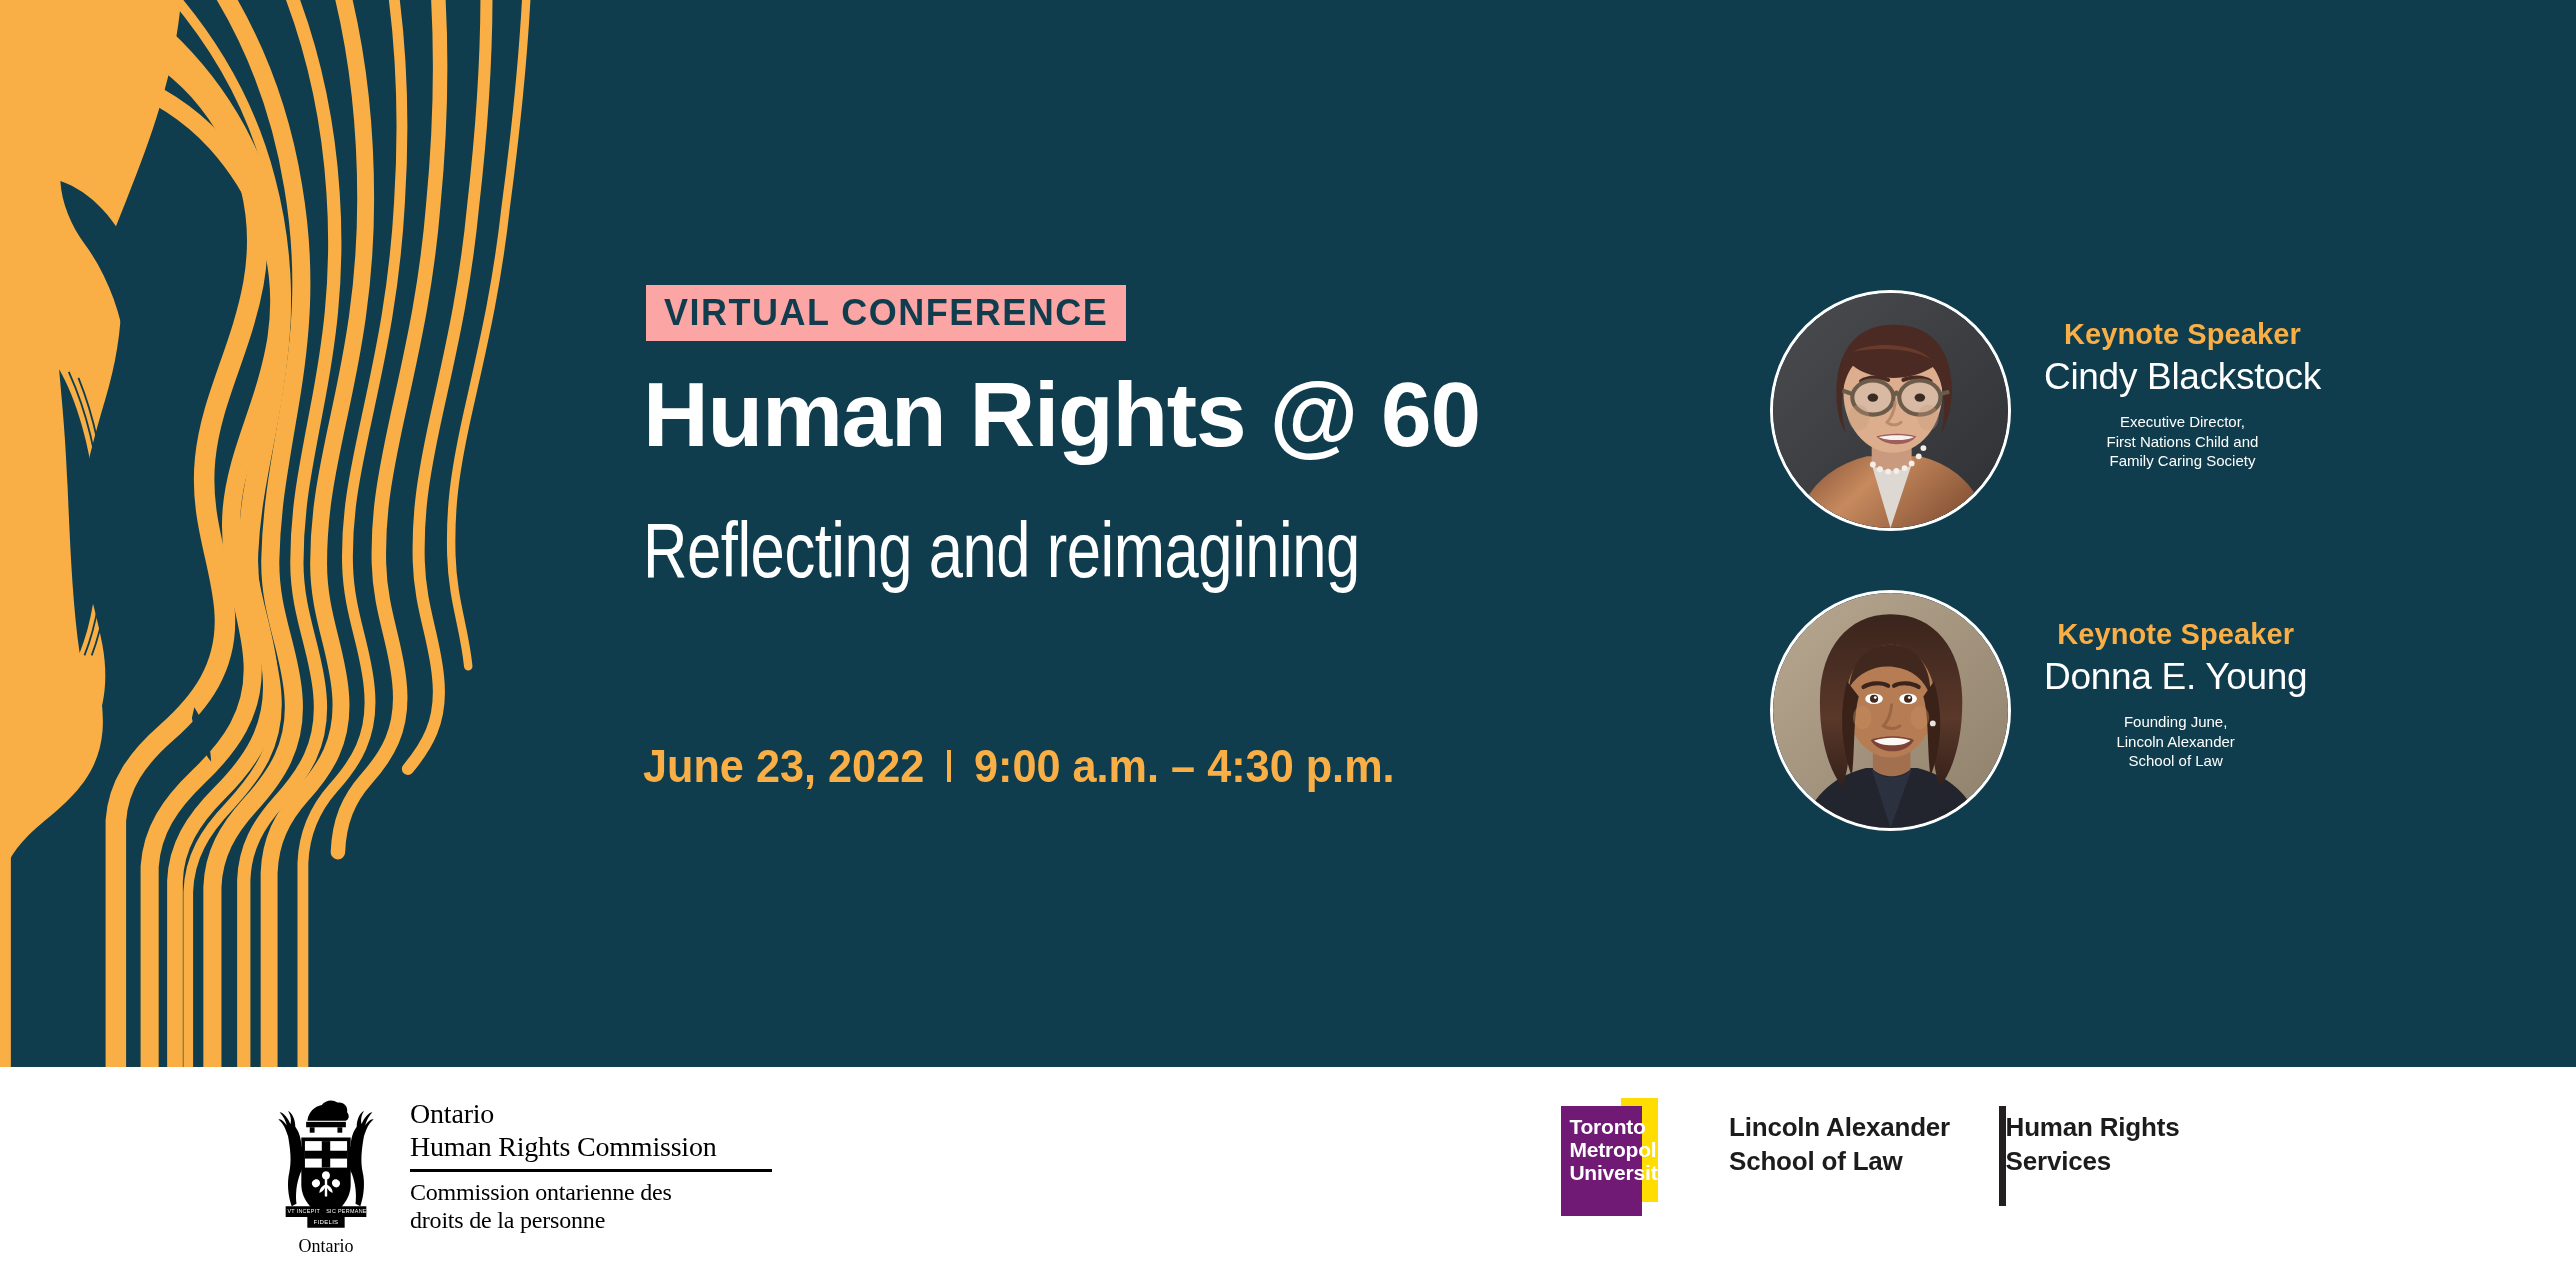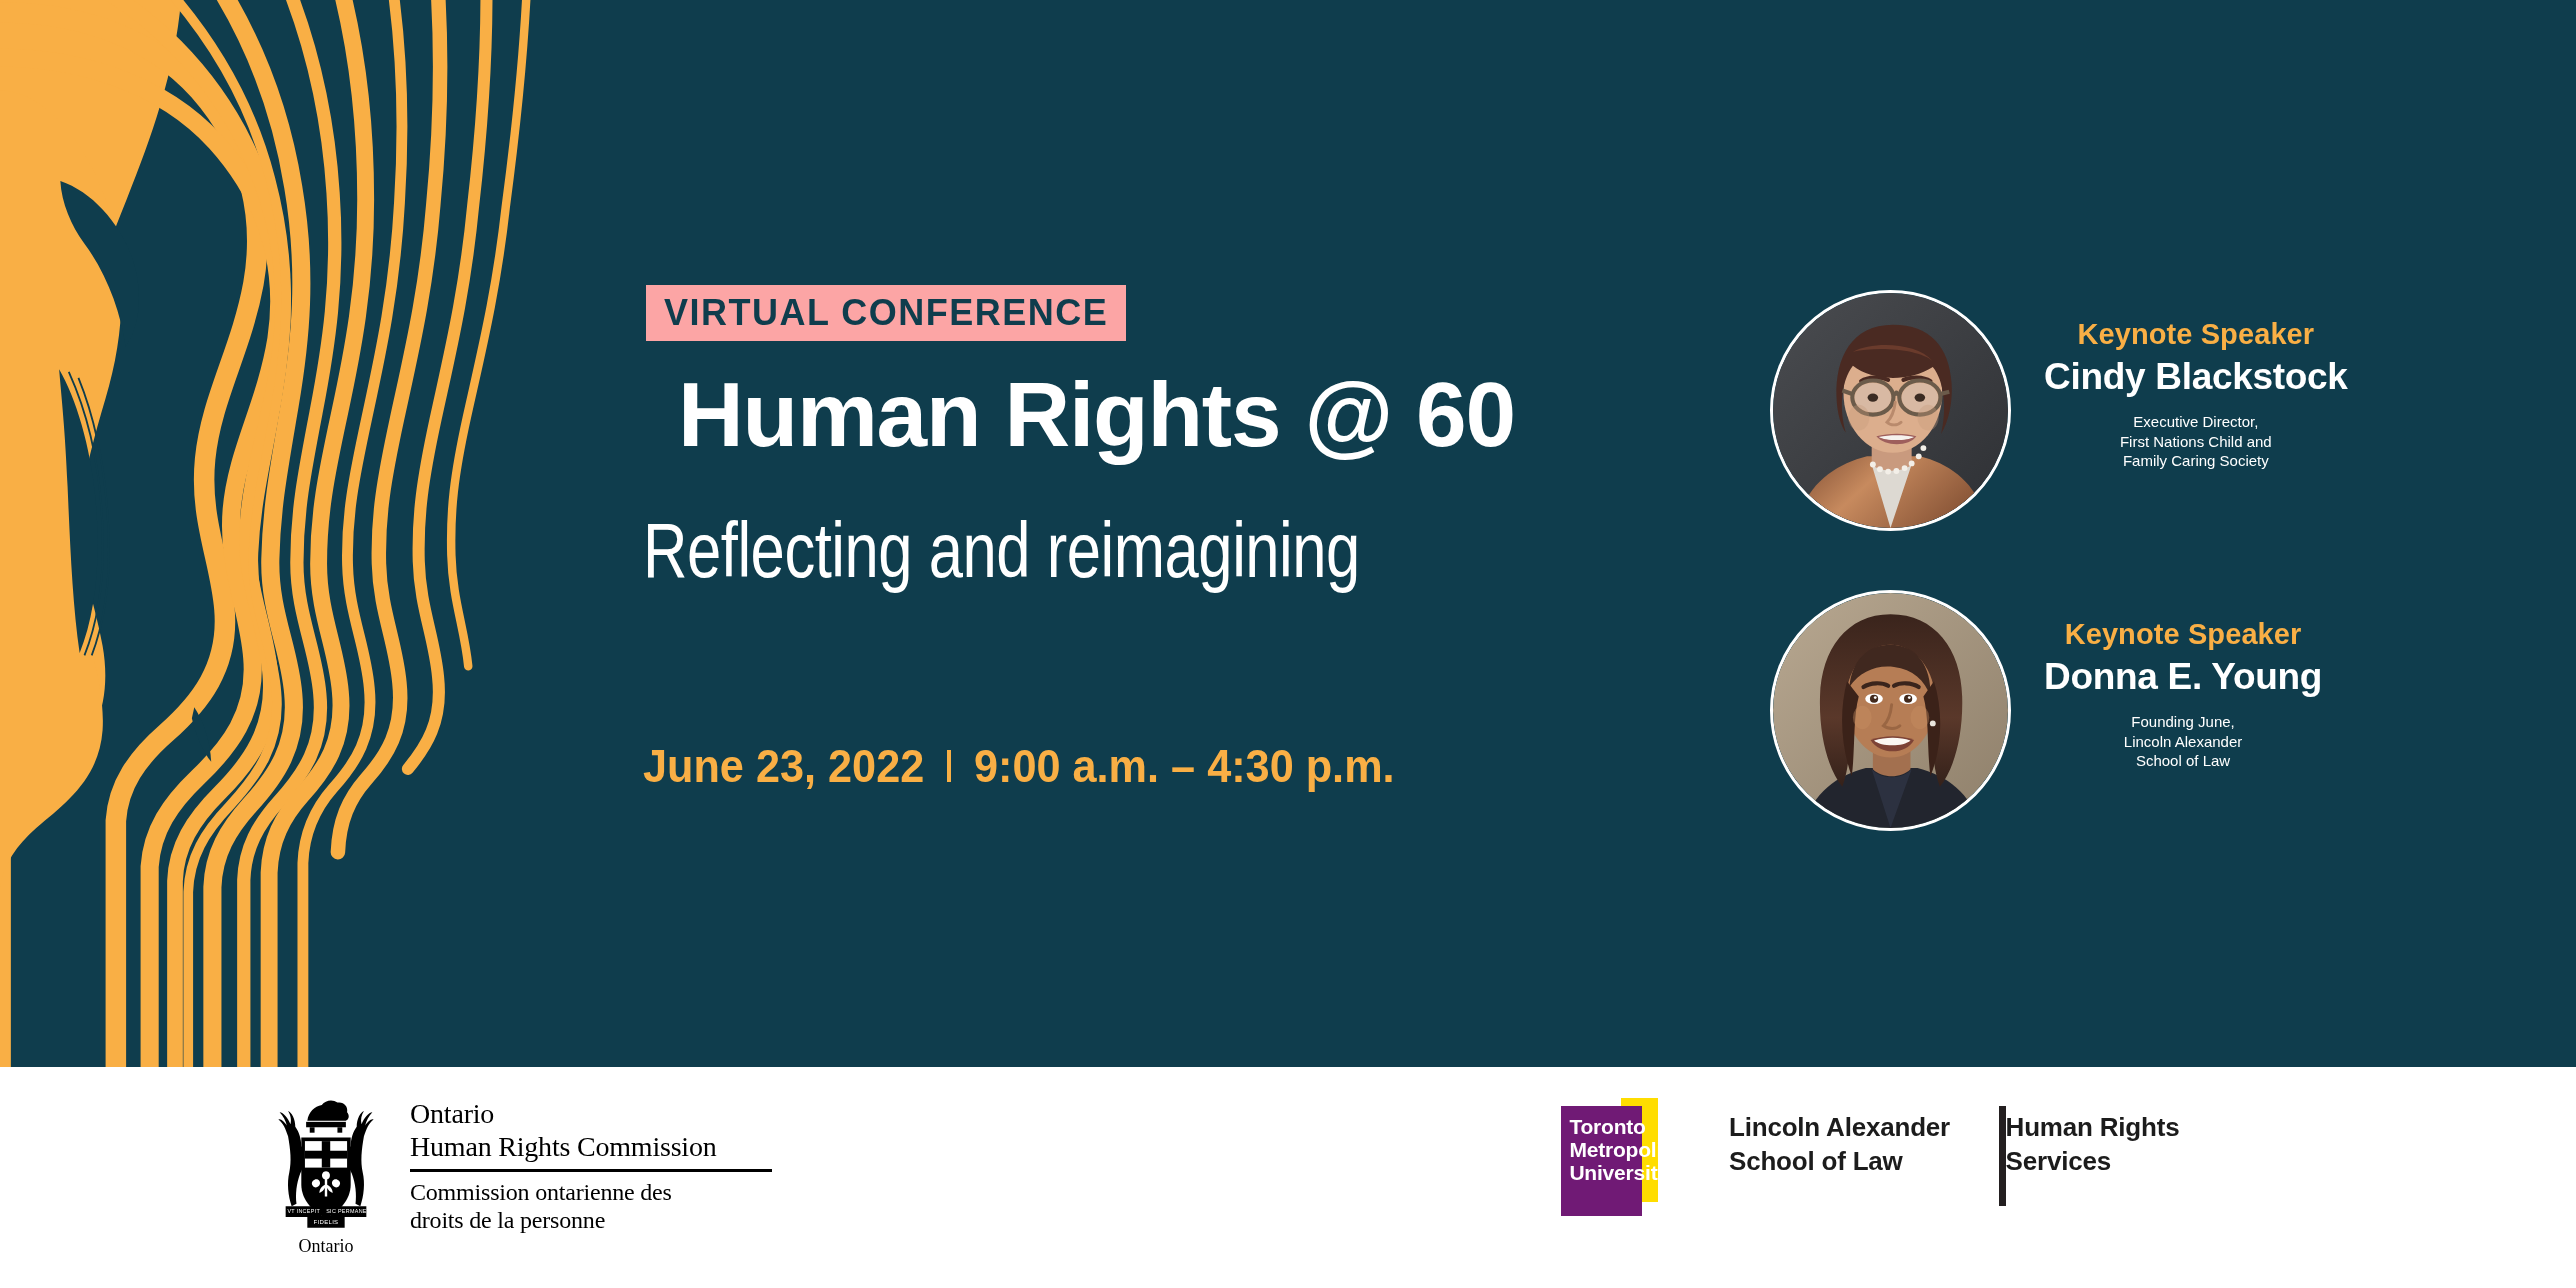--- a/index.html
+++ b/index.html
@@ -47,21 +47,21 @@
     font-weight: 700;
     font-size: 36px;
     letter-spacing: 1.5px;
     white-space: nowrap;
     box-sizing: border-box;
   }
 
   
   .headline {
     position: absolute;
-    left: 678px;
+    left: 643px;
     top: 369px;
     color: #ffffff;
     font-weight: 700;
     font-size: 91px;
     line-height: 1.0;
     letter-spacing: -1.2px;
     white-space: nowrap;
   }
   .subhead {
     position: absolute;
@@ -126,21 +126,21 @@
   .sp-role {
     color: #F9AF45;
     font-weight: 700;
     font-size: 29px;
     letter-spacing: 0.1px;
     line-height: 1.05;
     white-space: nowrap;
   }
   .sp-name {
     color: #ffffff;
-    font-weight: 700;
+    font-weight: 400;
     font-size: 37px;
     letter-spacing: -0.3px;
     line-height: 1.1;
     margin-top: 7.2px;
     white-space: nowrap;
   }
   .sp-title {
     color: #ffffff;
     font-weight: 400;
     font-size: 15px;

